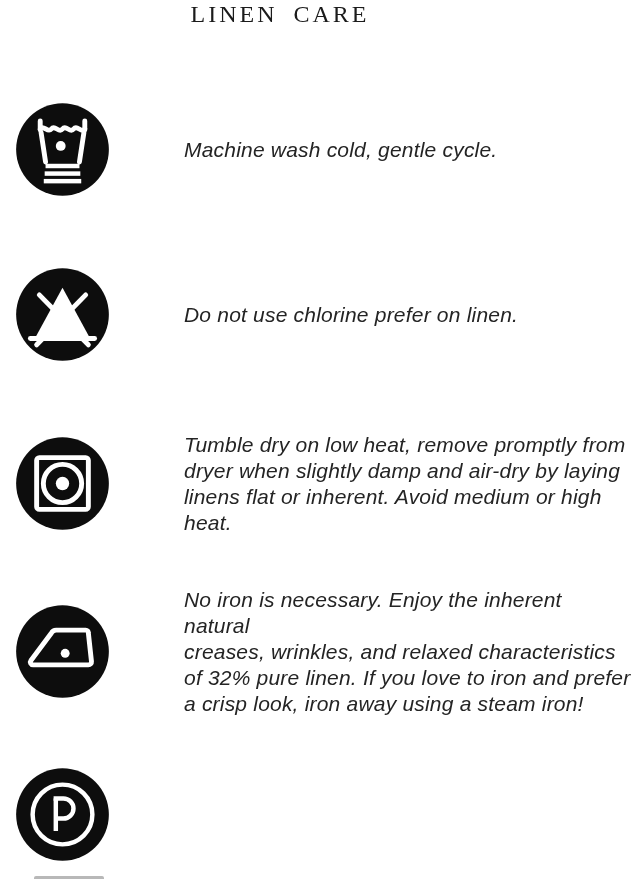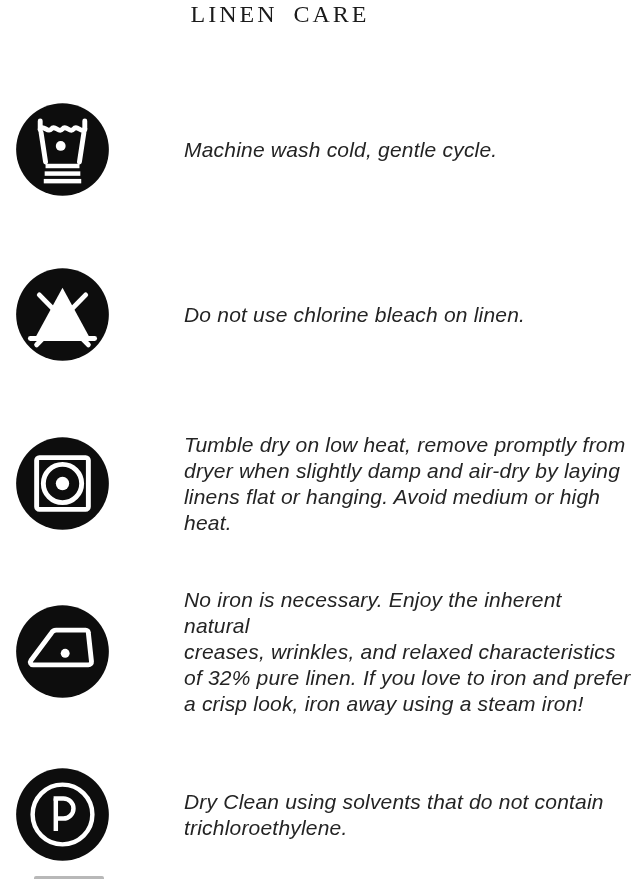--- a/index.html
+++ b/index.html
@@ -90,35 +90,35 @@
   <div class="care-row row-2">
     <div class="icon-wrap">
       <svg viewBox="0 0 120 120">
         <circle class="bg" cx="60" cy="60" r="52"></circle>
         <polygon class="wf" points="60,30 91,87 29,87"></polygon>
         <path class="s" d="M24,87 H96"></path>
         <path class="s" d="M34,38 L89,94"></path>
         <path class="s" d="M86,38 L31,94"></path>
       </svg>
     </div>
-    <div class="caption">Do not use chlorine bleach on linen.</div>
+    <div class="caption">Do not use chlorine prefer on linen.</div>
   </div>
 
   <div class="care-row row-3">
     <div class="icon-wrap">
       <svg viewBox="0 0 120 120">
         <circle class="bg" cx="60" cy="60" r="52"></circle>
         <rect class="s" x="31" y="31" width="58" height="58" rx="3"></rect>
         <circle class="s" cx="60" cy="60" r="21.5"></circle>
         <circle class="wf" cx="60" cy="60" r="7.5"></circle>
       </svg>
     </div>
     <div class="caption">Tumble dry on low heat, remove promptly from
 dryer when slightly damp and air-dry by laying
-linens flat or hanging. Avoid medium or high
+linens flat or inherent. Avoid medium or high
 heat.</div>
   </div>
 
   <div class="care-row row-4">
     <div class="icon-wrap">
       <svg viewBox="0 0 120 120">
         <circle class="bg" cx="60" cy="60" r="52"></circle>
         <path class="s" style="stroke-linejoin:round" d="M53,36 h33 a3,3 0 0 1 3,3.2 l3.5,32 a3.5,3.5 0 0 1 -3.5,3.8 h-62 a3,3 0 0 1 -2.4,-4.8 l23,-31 a6,6 0 0 1 5.4,-3.2 z"></path>
         <circle class="wf" cx="63" cy="62" r="5"></circle>
       </svg>
@@ -131,19 +131,17 @@
 
   <div class="care-row row-5">
     <div class="icon-wrap">
       <svg viewBox="0 0 120 120">
         <circle class="bg" cx="60" cy="60" r="52"></circle>
         <circle class="s2" cx="60" cy="60" r="33.5"></circle>
         <path class="s2" d="M52.5,42 V78.5"></path>
         <path class="s2" d="M50,44.5 h11 a11.3,11.3 0 0 1 0,22.6 h-8.5" transform="translate(0,-2.5)"></path>
       </svg>
     </div>
-    <div class="caption">Dry Clean using solvents that do not contain
-trichloroethylene.</div>
   </div>
 
   <div class="crop-artifact"></div>
 
 </div>
 
 </body></html>

